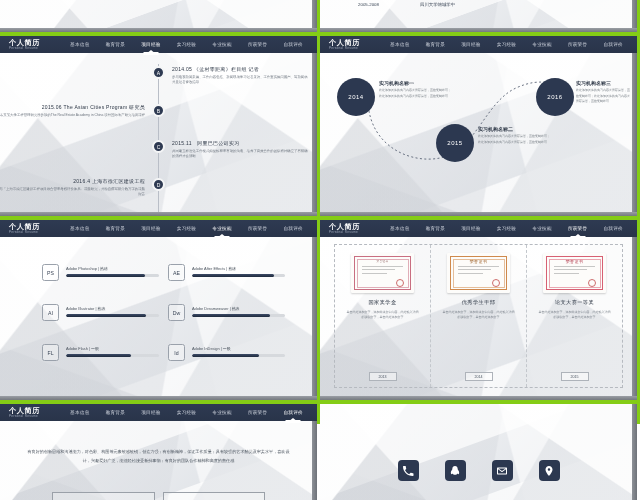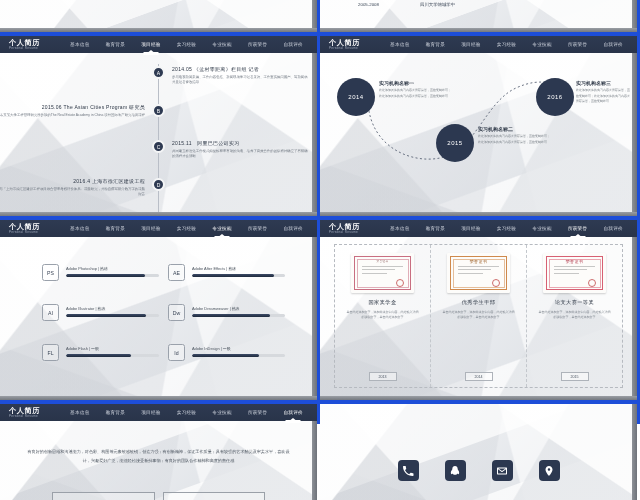--- a/index.html
+++ b/index.html
@@ -1,18 +1,18 @@
 <!DOCTYPE html>
 <html><head>
 <meta charset="utf-8">
 <style>
   * { margin:0; padding:0; box-sizing:border-box; }
   html,body { width:640px; height:500px; overflow:hidden; background:#ffffff;
     font-family:"Liberation Sans","DejaVu Sans",sans-serif; }
-  #stage { position:relative; width:640px; height:424px; background:#1d4ed8; }
+  #stage { position:relative; width:640px; height:424px; background:#84cc16; }
 
   .slide { position:absolute; overflow:hidden; background:#f2f3f4; }
   .poly { position:absolute; inset:0;
     background:
       linear-gradient(128deg, rgba(255,255,255,.95) 0 22%, rgba(0,0,0,0) 22.5%),
       linear-gradient(214deg, rgba(255,255,255,.85) 0 30%, rgba(0,0,0,0) 30.5%),
       linear-gradient(48deg,  rgba(210,213,218,.55) 0 26%, rgba(0,0,0,0) 26.5%),
       linear-gradient(300deg, rgba(222,225,229,.65) 0 33%, rgba(0,0,0,0) 33.5%),
       linear-gradient(160deg, rgba(255,255,255,.7) 0 45%, rgba(0,0,0,0) 45.5%),
       linear-gradient(20deg,  rgba(205,209,215,.45) 0 18%, rgba(0,0,0,0) 18.5%),

